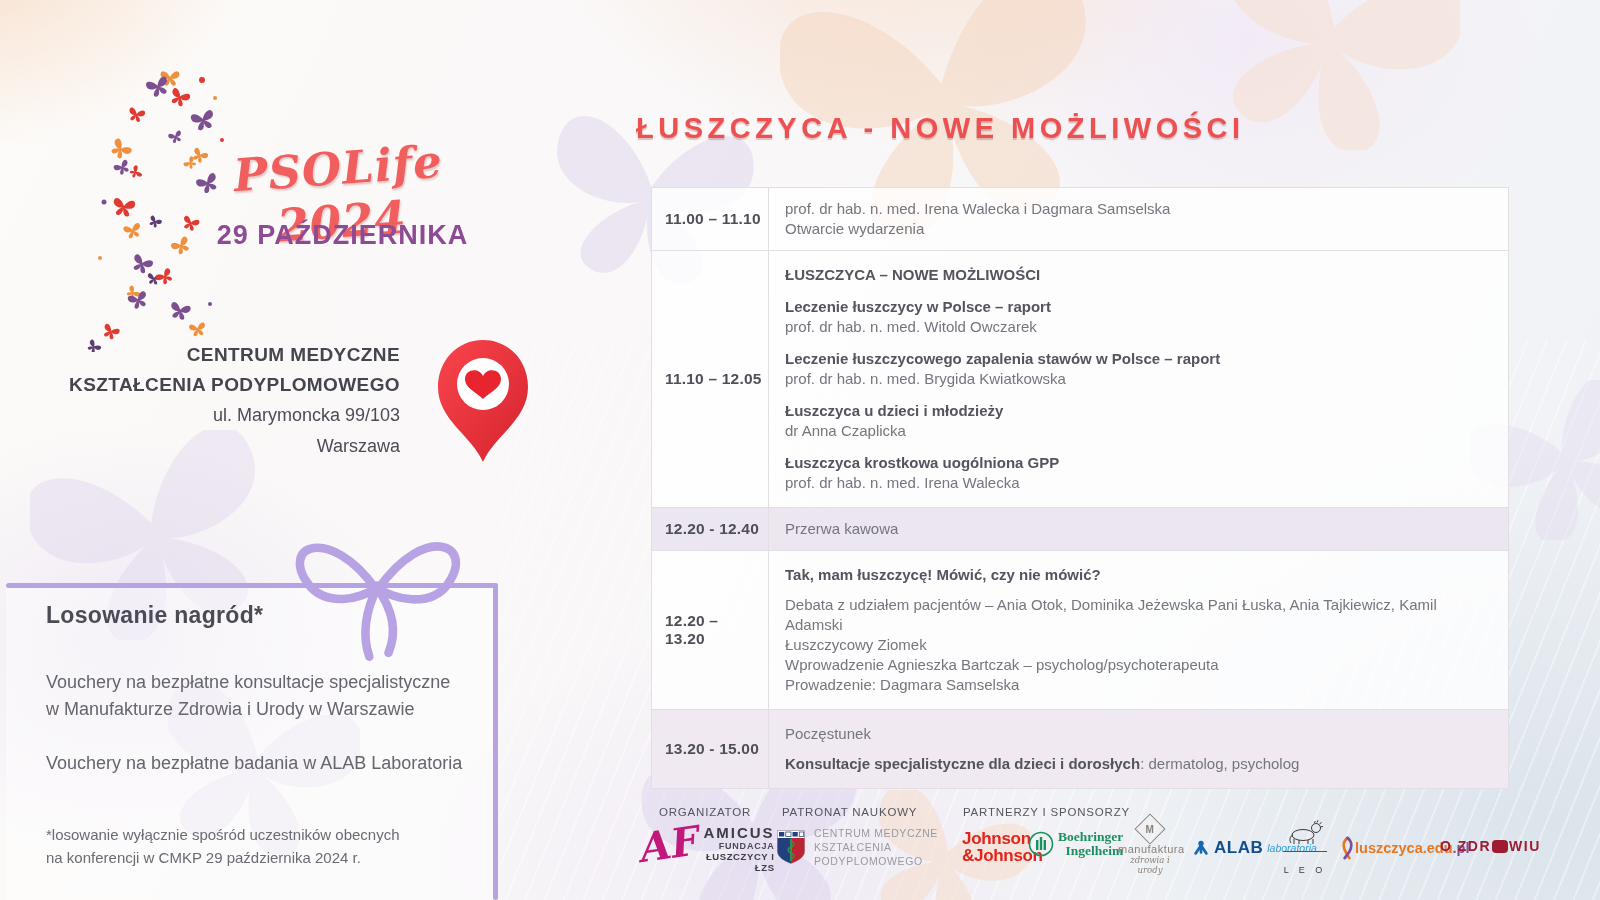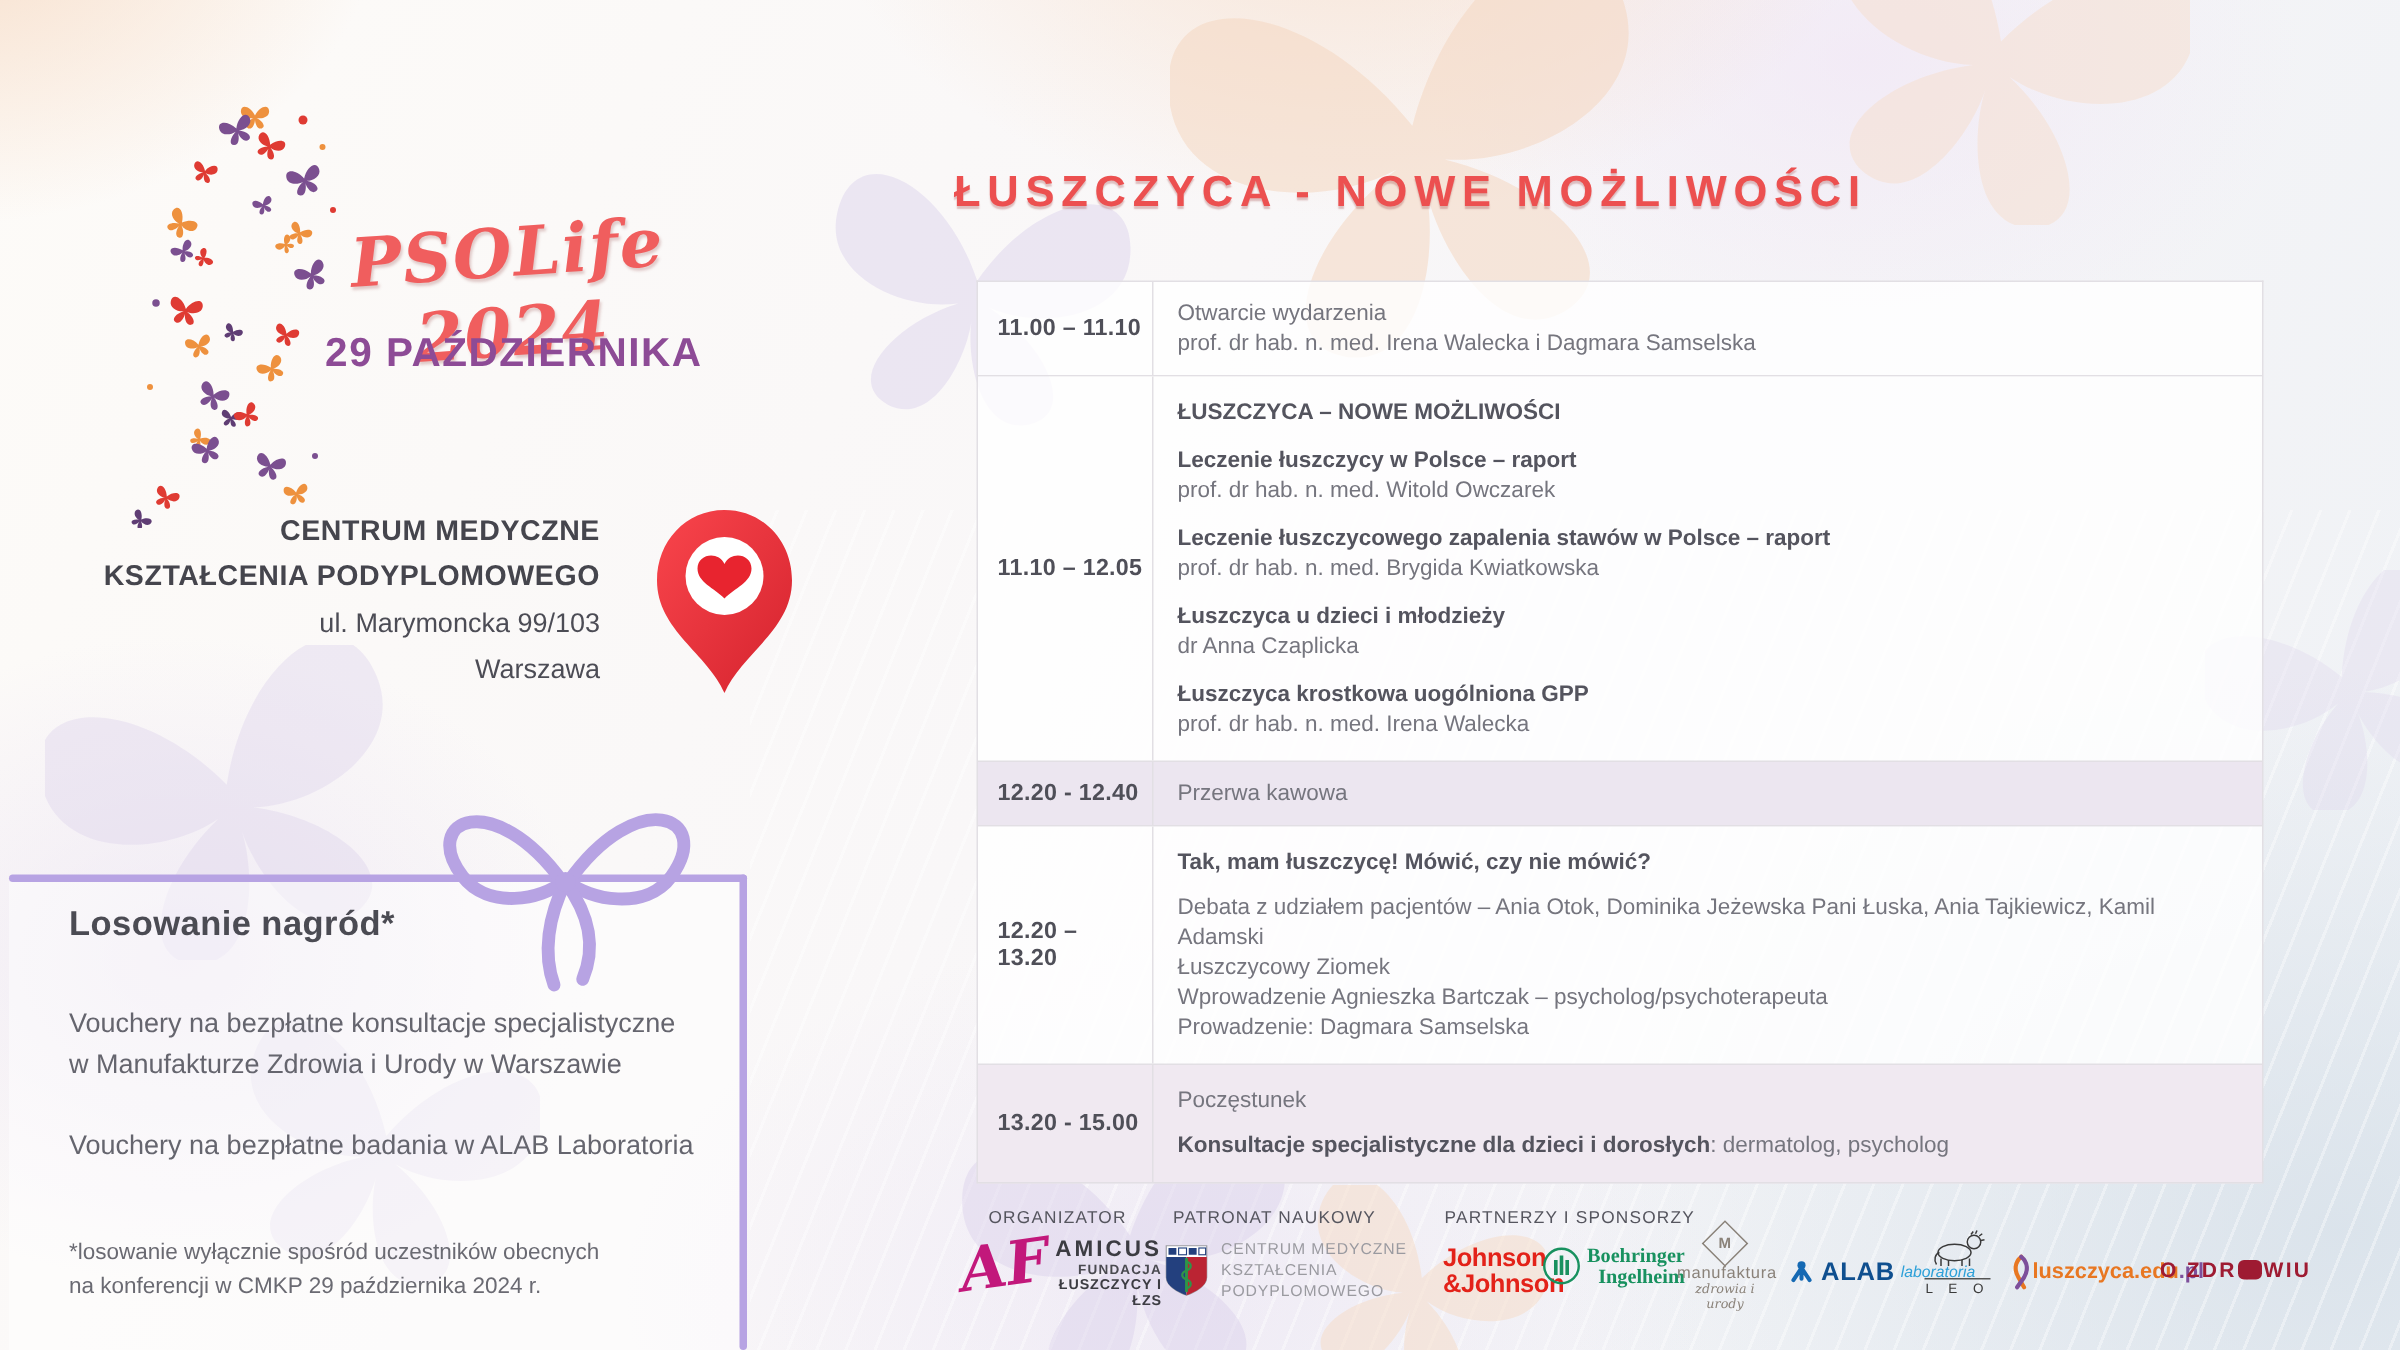--- a/index.html
+++ b/index.html
@@ -79,21 +79,21 @@
   .manu { left:1118px; top:818px; width:64px; text-align:center; color:#8a8279; }
   .manu .dia { width:22px; height:22px; margin:0 auto 3px; border:1.3px solid #8a8279; transform:rotate(45deg);
     display:flex; align-items:center; justify-content:center; }
   .manu .dia span { transform:rotate(-45deg); font-size:10px; font-weight:bold; }
   .manu .t1 { font-size:11px; letter-spacing:.5px; }
   .manu .t2 { font-family:"DejaVu Serif", serif; font-style:italic; font-size:8.5px; }
   .alab { left:1192px; top:838px; display:flex; align-items:center; }
   .alab .t1 { margin-left:4px; font-size:17px; font-weight:bold; color:#0f4f8f; letter-spacing:.5px; }
   .alab .t2 { margin-left:4px; font-style:italic; font-size:10.5px; color:#2da0d8; }
   .leo { left:1283px; top:818px; width:44px; text-align:center; color:#3a3a3a; }
-  .leo .letters { font-size:9px; letter-spacing:4px; border-top:1px solid #555; padding-top:1px; margin-top:1px; }
+  .leo .letters { font-size:9px; letter-spacing:4px; border-top:1px solid #555; padding-top:13px; margin-top:1px; }
   .ledu { left:1340px; top:836px; display:flex; align-items:center; font-size:14.5px; font-weight:bold; }
   .ledu .o { color:#e87722; }
   .ledu .p { color:#7d4f9b; }
   .ozdr { left:1440px; top:838px; display:flex; align-items:center; font-size:14px; font-weight:bold;
     color:#9e1b32; letter-spacing:1.5px; }
   .ozdr .bub { width:16px; height:13px; margin:0 1px; background:#9e1b32; border-radius:4px; position:relative; }
   .ozdr .bub:after { content:""; position:absolute; left:3px; bottom:-3px; border:3px solid transparent; border-top-color:#9e1b32; }
 </style>
 </head>
 <body>
@@ -211,22 +211,22 @@
 na konferencji w CMKP 29 października 2024 r.</div>
   </div>
 
   <div class="agenda-title">ŁUSZCZYCA - NOWE MOŻLIWOŚCI</div>
 
   <div class="agenda">
 
     <div class="arow">
       <div class="tcell">11.00 – 11.10</div>
       <div class="ccell">
+        <div>prof. dr hab. n. med. Irena Walecka i Dagmara Samselska</div>
         <div>Otwarcie wydarzenia</div>
-        <div>prof. dr hab. n. med. Irena Walecka i Dagmara Samselska</div>
       </div>
     </div>
 
     <div class="arow">
       <div class="tcell">11.10 – 12.05</div>
       <div class="ccell pad-lg">
         <div class="bold">ŁUSZCZYCA – NOWE MOŻLIWOŚCI</div>
         <div class="grp">
           <div class="bold">Leczenie łuszczycy w Polsce – raport</div>
           <div>prof. dr hab. n. med. Witold Owczarek</div>

